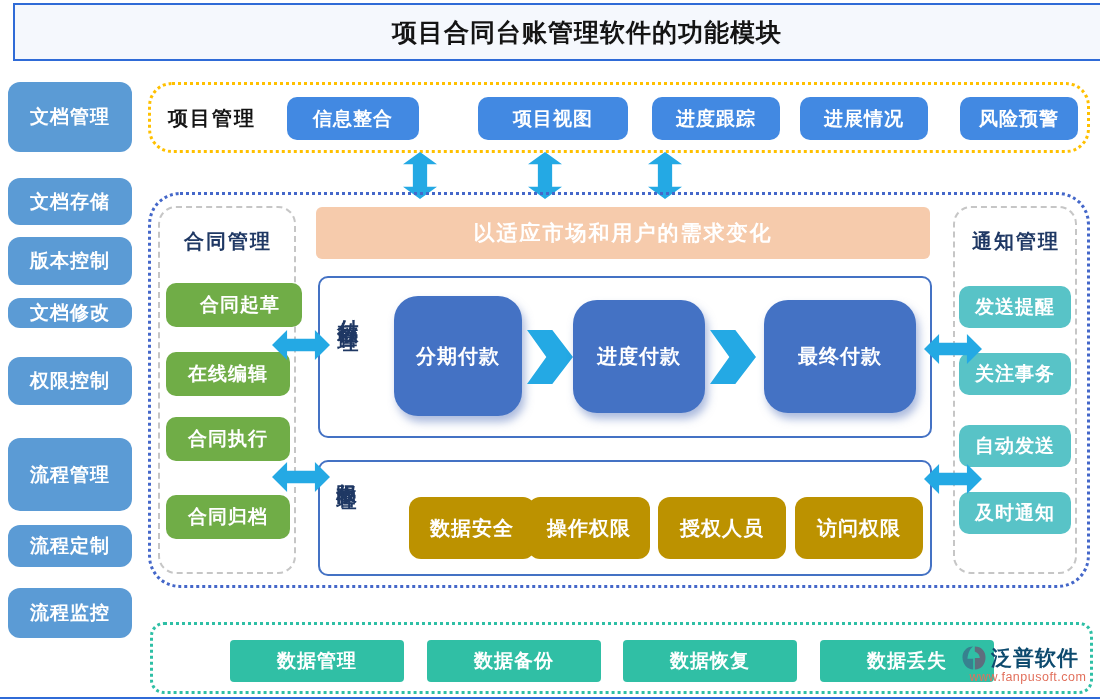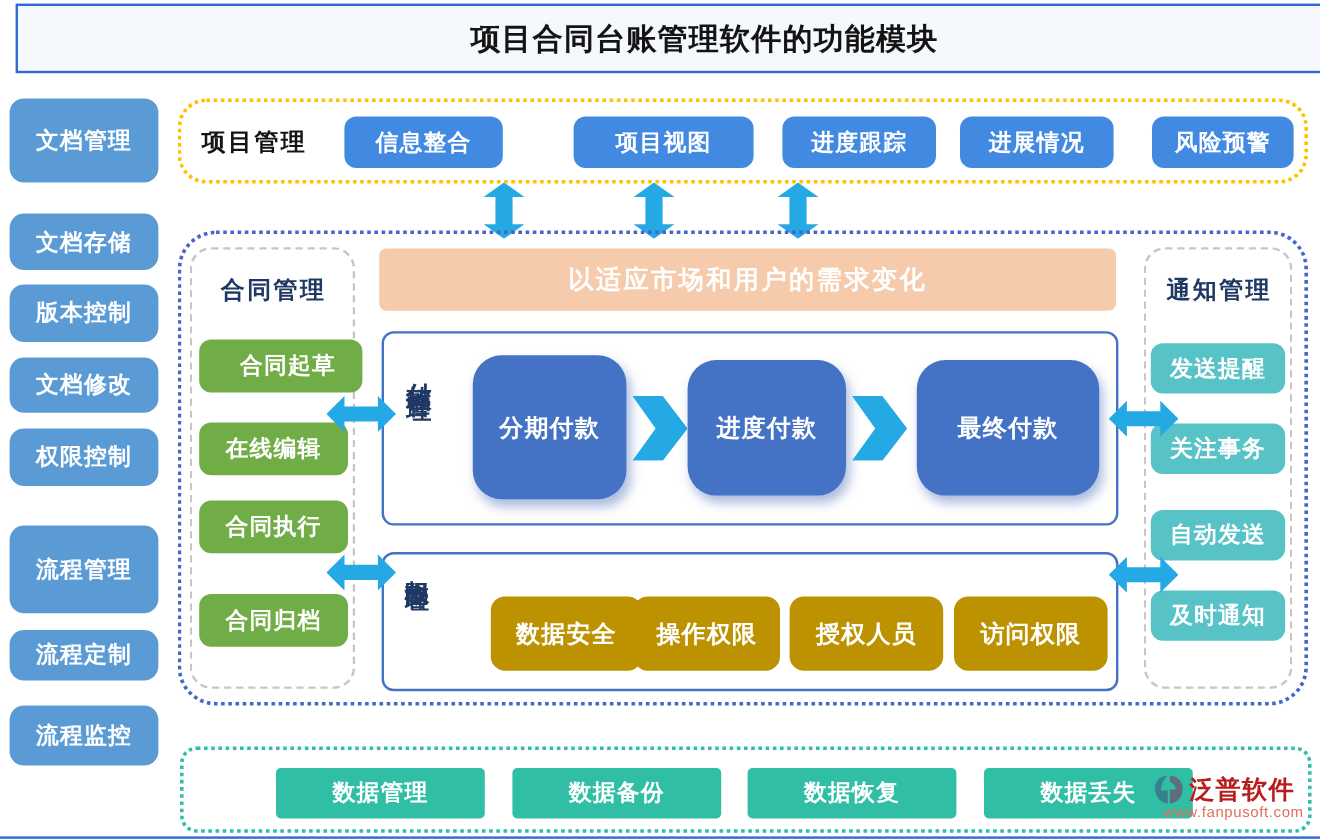--- a/index.html
+++ b/index.html
@@ -30,35 +30,35 @@
   .banner{position:absolute;left:316px;top:207px;width:614px;height:52px;background:#F6CBAC;border-radius:6px;
           display:flex;align-items:center;justify-content:center;color:#ffffff;font-weight:bold;font-size:21px;letter-spacing:2px;}
   .varrow{position:absolute;width:34px;height:47px;background:#24A9E4;
           clip-path:polygon(50% 0%,100% 26%,71% 26%,71% 74%,100% 74%,50% 100%,0% 74%,29% 74%,29% 26%,0% 26%);}
   .harrow{position:absolute;width:58px;height:30px;background:#24A9E4;
           clip-path:polygon(0% 50%,26% 0%,26% 29%,74% 29%,74% 0%,100% 50%,74% 100%,74% 71%,26% 71%,26% 100%);}
   .chevron{position:absolute;width:46px;height:54px;background:#24A9E4;
            clip-path:polygon(0% 0%,55% 0%,100% 50%,55% 100%,0% 100%,42% 50%);}
   .logo{position:absolute;left:960px;top:644px;width:136px;height:52px;}
   .logo-row{display:flex;align-items:center;gap:3px;}
-  .logo-name{color:#b91c1c;font-weight:bold;font-size:21px;letter-spacing:1px;}
+  .logo-name{color:#0c4a6e;font-weight:bold;font-size:21px;letter-spacing:1px;}
   .logo-url{color:#E2705C;font-size:12.5px;text-align:center;margin-top:-2px;letter-spacing:.5px;}
   .bottomline{position:absolute;left:0;top:697px;width:1100px;height:2px;background:#2F6BD7;}
 </style>
 </head>
 <body>
 
 <div id="stage">
 
   <div class="abs titlebar">项目合同台账管理软件的功能模块</div>
 
   <div class="btn sb" style="top:82px;height:70px;">文档管理</div>
   <div class="btn sb" style="top:178px;height:47px;">文档存储</div>
   <div class="btn sb" style="top:237px;height:48px;">版本控制</div>
-  <div class="btn sb" style="top:298px;height:46px;">文档修改</div>
+  <div class="btn sb" style="top:298px;height:30px;">文档修改</div>
   <div class="btn sb" style="top:357px;height:48px;">权限控制</div>
   <div class="btn sb" style="top:438px;height:73px;">流程管理</div>
   <div class="btn sb" style="top:525px;height:42px;">流程定制</div>
   <div class="btn sb" style="top:588px;height:50px;">流程监控</div>
 
   <div class="dashbox yellowbox"></div>
   <div class="seclabel" style="left:168px;top:105px;">项目管理</div>
   <div class="btn topbtn" style="left:287px;width:132px;">信息整合</div>
   <div class="btn topbtn" style="left:478px;width:150px;">项目视图</div>
   <div class="btn topbtn" style="left:652px;width:128px;">进度跟踪</div>

